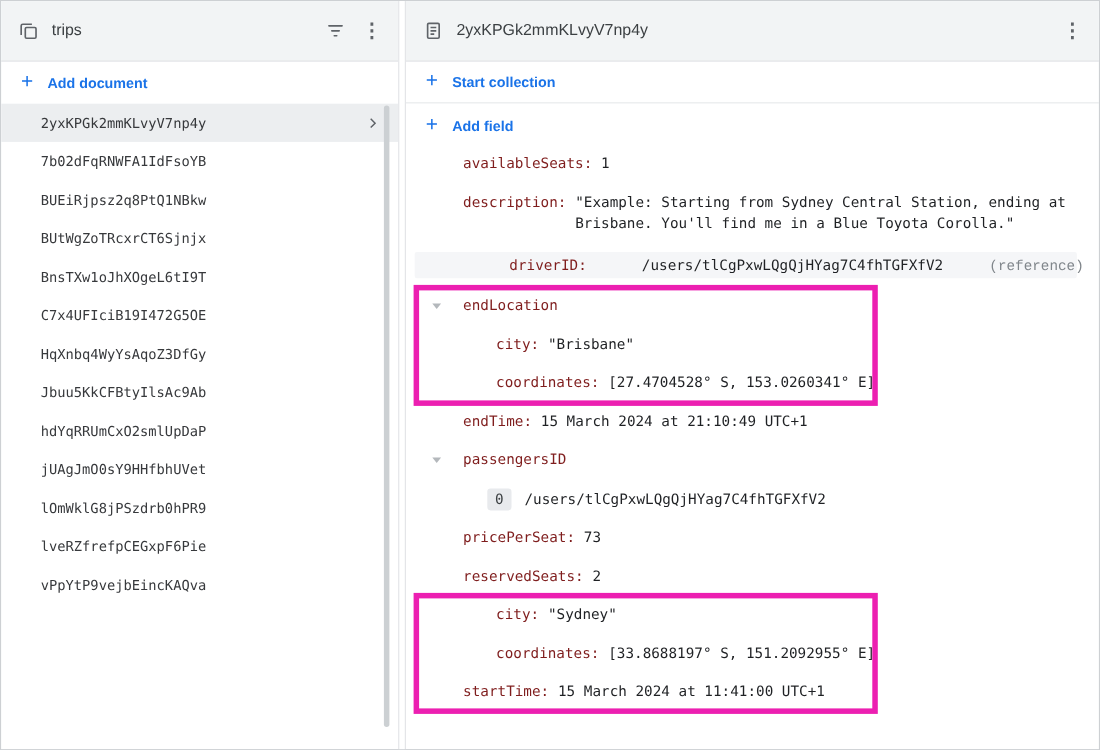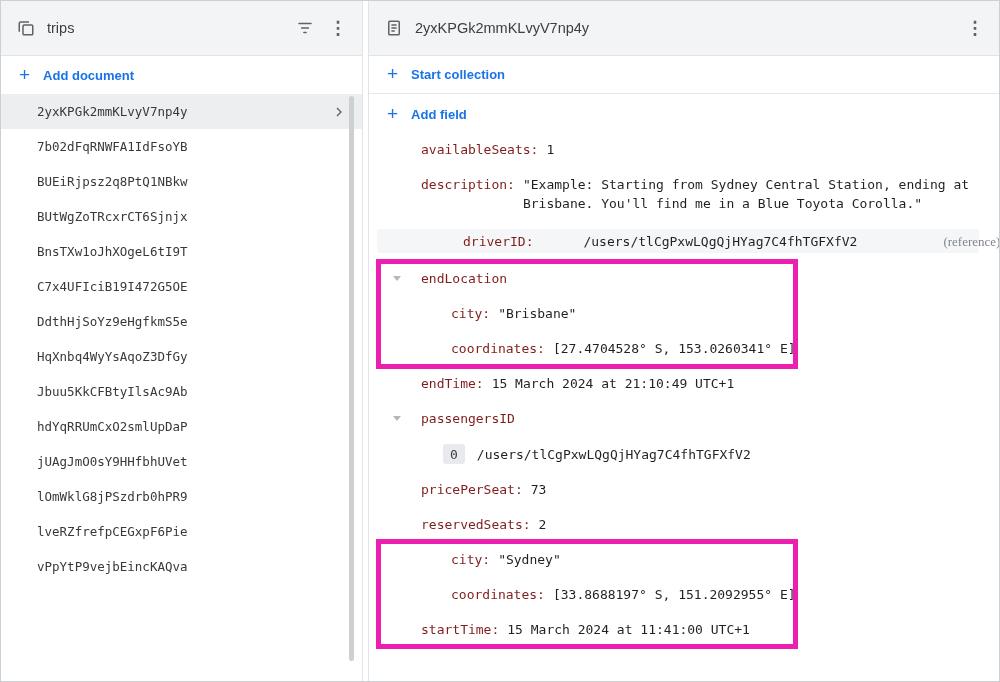--- a/index.html
+++ b/index.html
@@ -44,21 +44,21 @@
   .fval { color:#1f2124; margin-left:8px; white-space:nowrap; }
   .fval.wrap { white-space:normal; max-width:460px; }
   .nested { padding-left:58px; }
   .badge-row { padding-left:50px; align-items:center; }
   .badge { display:inline-flex; align-items:center; height:20px; padding:0 7px; background:#e8eaed;
            border-radius:3px; color:#3c4043; }
   .badge-val { margin-left:12px; color:#1f2124; white-space:nowrap; }
 
   .frow.hovered { background:#f5f6f8; margin-left:-16px; padding:2px 8px 2px 16px;
                   border-radius:2px; align-items:center;gap:42px; }
-  .ref-note { font-family:Liberation Serif, serif; color:#80868b; font-size:13px; margin-left:44px; }
+  .ref-note { font-family:Liberation Mono, monospace; color:#80868b; font-size:13px; }
   .spacer { flex:1; }
   .icon-btn { width:20px; height:20px; display:flex; align-items:center; justify-content:center;
               cursor:pointer; margin-left:26px; flex:none; }
 
   .hl-box { position:absolute; left:7px; width:422px; height:110px;
             border:5px solid var(--highlight); pointer-events:none; }
   .hl-box.first { top:125px; }
   .hl-box.second { top:405px; }
 </style>
 </head>
@@ -106,23 +106,20 @@
           <span class="doc-id">BUEiRjpsz2q8PtQ1NBkw</span>
         </div>
       <div class="doc-row">
           <span class="doc-id">BUtWgZoTRcxrCT6Sjnjx</span>
         </div>
       <div class="doc-row">
           <span class="doc-id">BnsTXw1oJhXOgeL6tI9T</span>
         </div>
       <div class="doc-row">
           <span class="doc-id">C7x4UFIciB19I472G5OE</span>
-        </div>
-      <div class="doc-row">
-          <span class="doc-id">DdthHjSoYz9eHgfkmS5e</span>
         </div>
       <div class="doc-row">
           <span class="doc-id">HqXnbq4WyYsAqoZ3DfGy</span>
         </div>
       <div class="doc-row">
           <span class="doc-id">Jbuu5KkCFBtyIlsAc9Ab</span>
         </div>
       <div class="doc-row">
           <span class="doc-id">hdYqRRUmCxO2smlUpDaP</span>
         </div>

